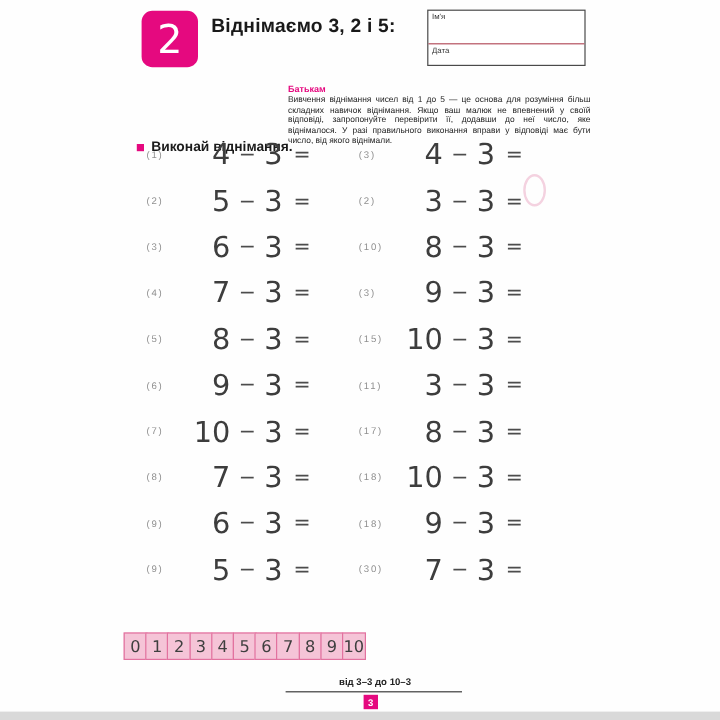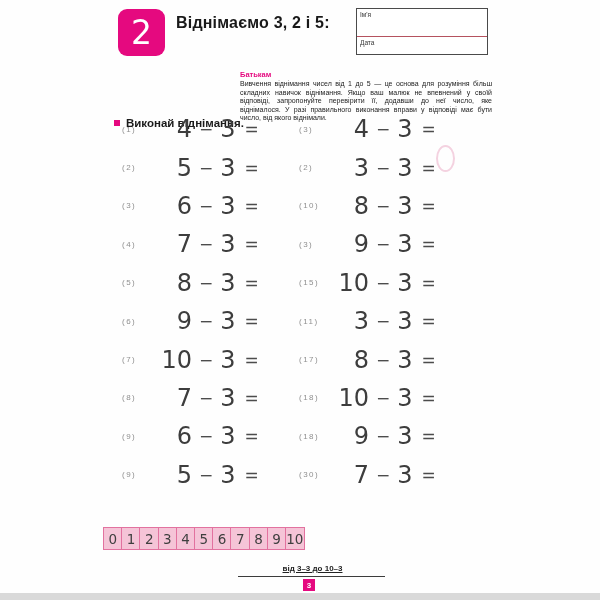--- a/index.html
+++ b/index.html
@@ -64,21 +64,21 @@
     width: 19.6px; height: 23px; margin-left: -1.4px;
     background: #f5c4d7; border: 1.4px solid #e2729f;
     display: flex; align-items: center; justify-content: center;
     font-family: "DejaVu Sans", sans-serif; font-size: 13.5px; color: #3f3f3f;
   }
   .ns-cell:first-child { margin-left: 0; }
 
   
   .footer-range {
     position: absolute; left: 240px; top: 564px; width: 145px;
-    text-align: center; font-size: 8px; font-weight: bold; color: #222; text-decoration: underline;
+    text-align: center; font-size: 8px; font-weight: bold; color: #222;
   }
   .footer-rule { position: absolute; left: 238px; top: 576px; width: 147px; border-top: 1px solid #3c3c3c; }
   .page-badge {
     position: absolute; left: 303px; top: 579px; width: 12px; height: 12px;
     background: #e5097f; display: flex; align-items: center; justify-content: center;
     color: #fff; font-size: 8px; font-weight: bold;
   }
 
   
   .bottom-edge { position: absolute; left: 0; bottom: 0; width: 600px; height: 7px; background: #d9d9d9; }

